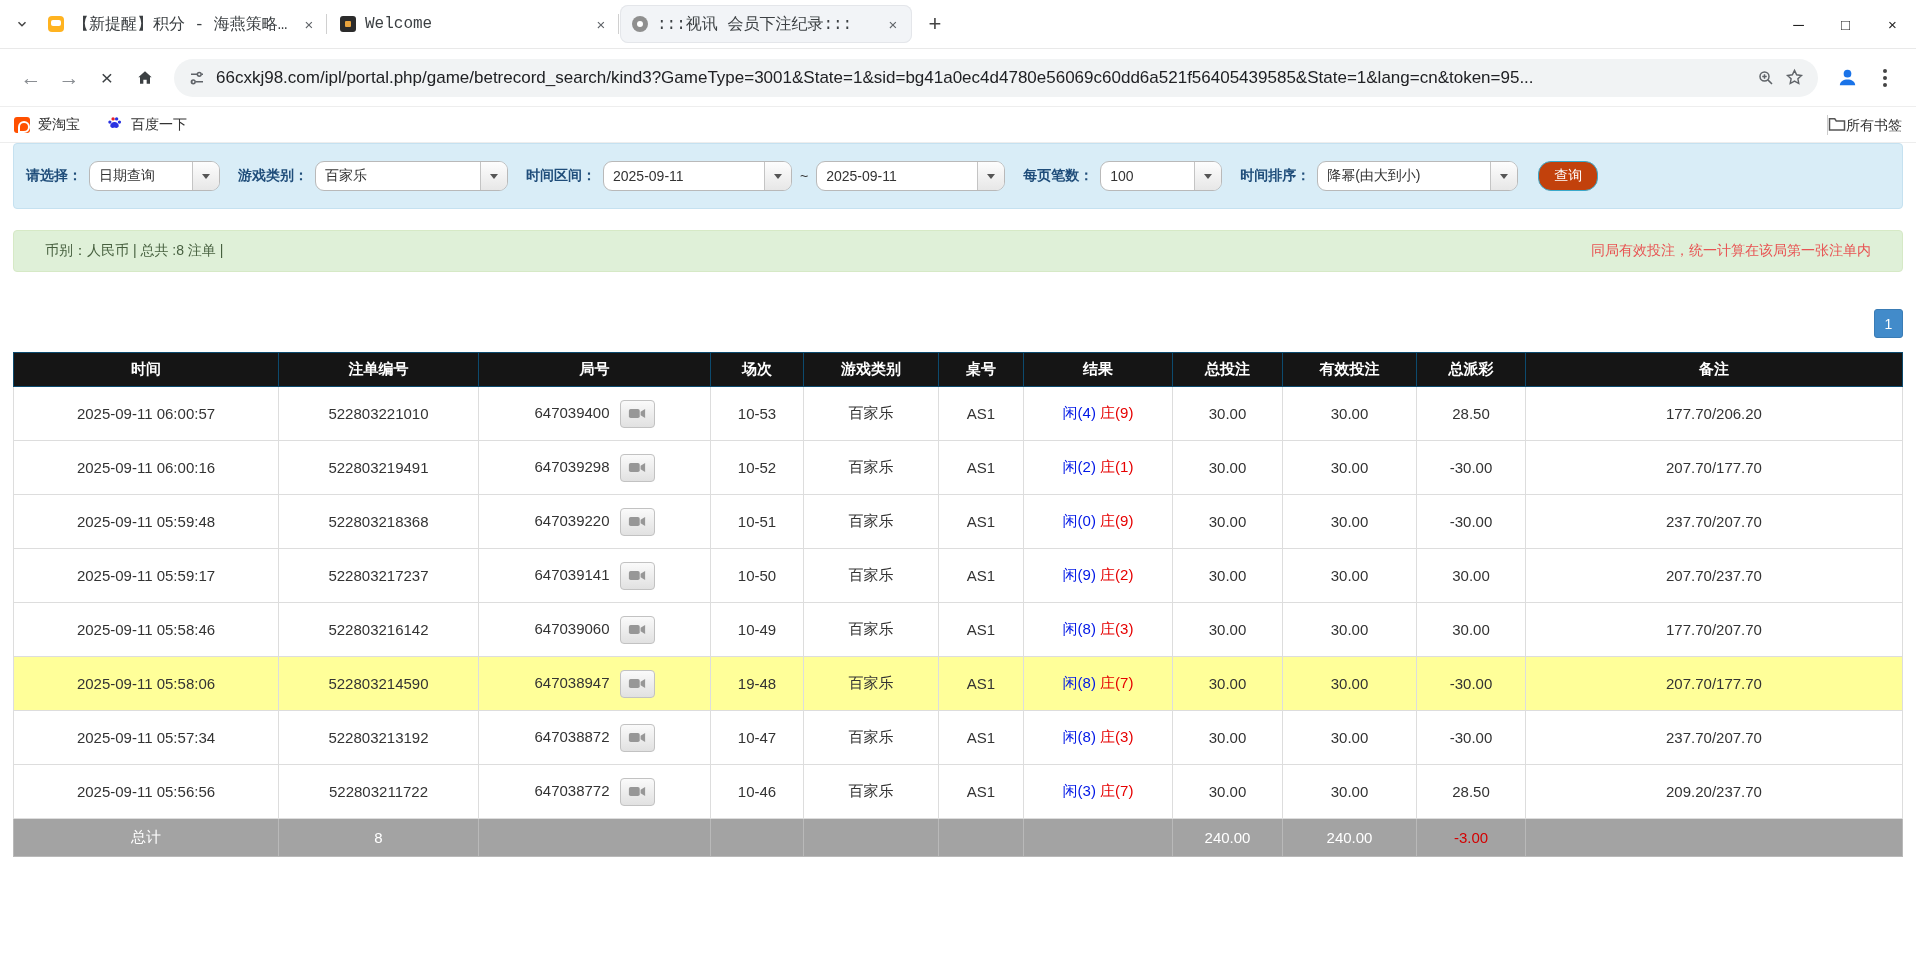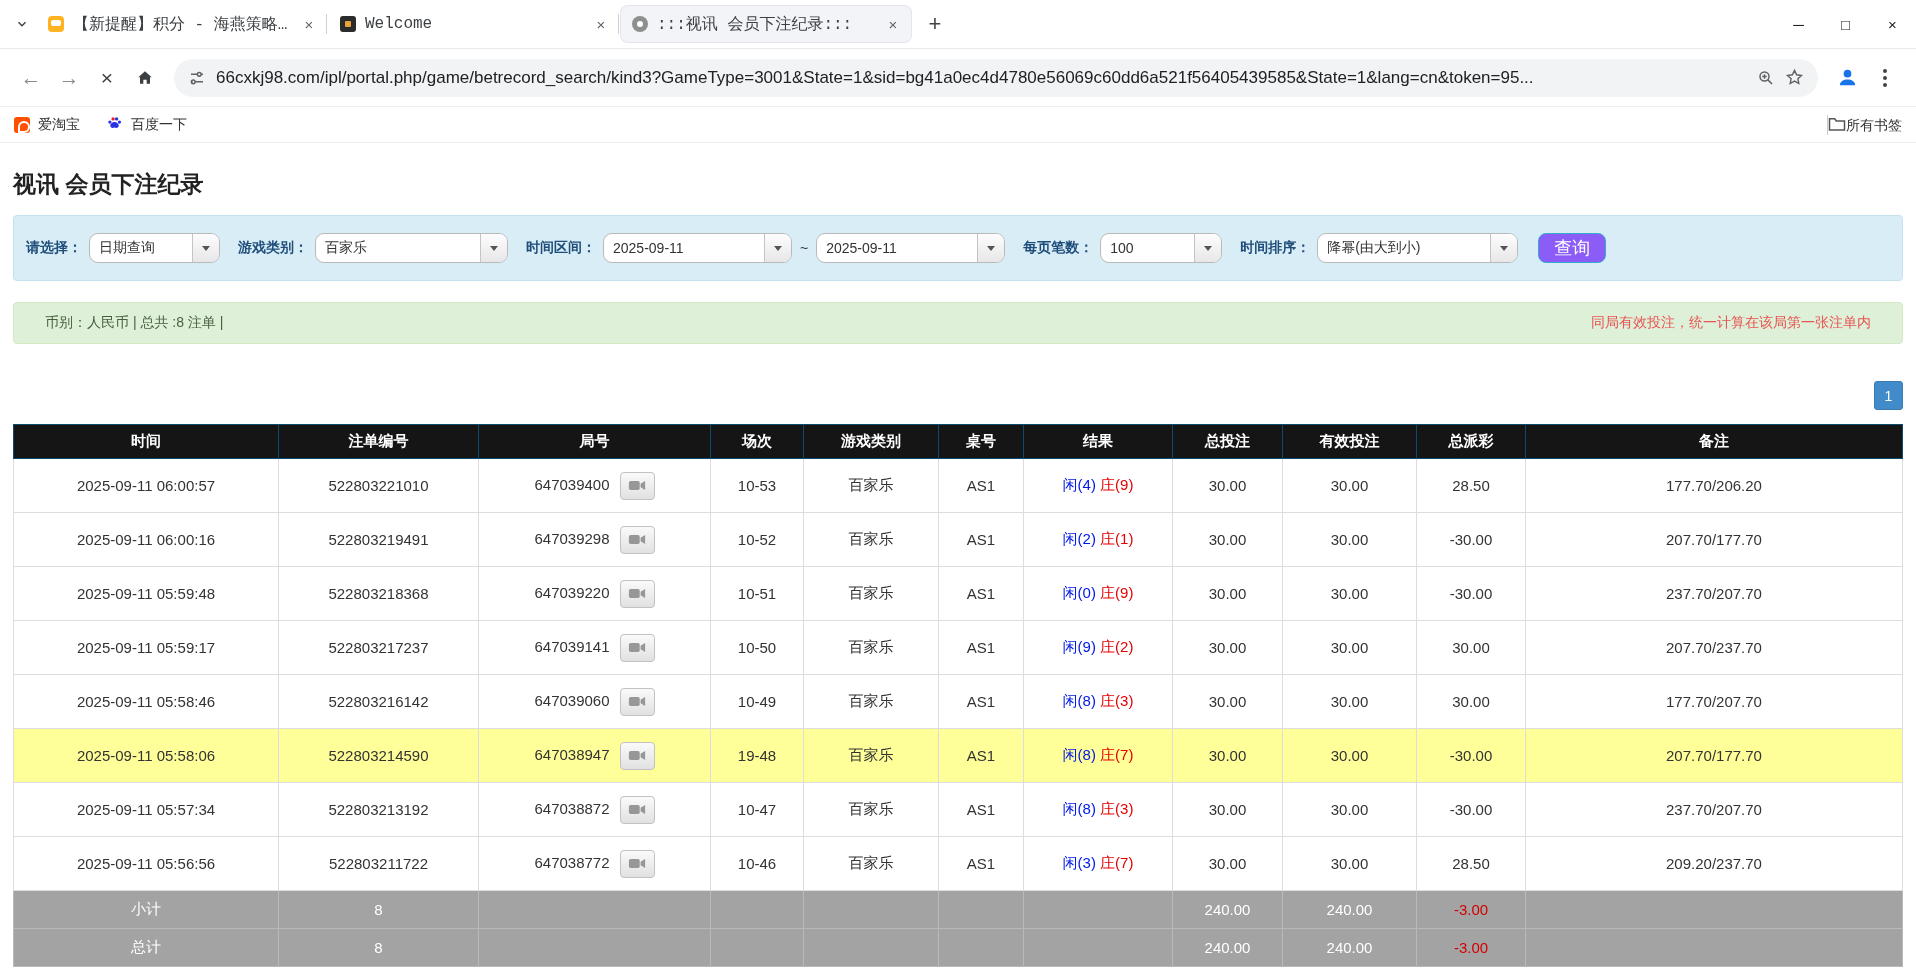--- a/index.html
+++ b/index.html
@@ -65,22 +65,22 @@
   .fgroup { display:flex; align-items:center; margin-right:18px; }
   .flabel { font-size:14px; font-weight:bold; color:#1f4d7a; margin-right:7px; white-space:nowrap; }
   .combo { display:flex; height:30px; background:#fff; border:1px solid #b9b9b9; border-radius:9px; overflow:hidden; }
   .combo .val { display:flex; align-items:center; padding:0 9px; font-size:14px; color:#333; white-space:nowrap; }
   .combo .btn { width:27px; border-left:1px solid #c4c4c4; background:linear-gradient(#fdfdfd,#e7e7e7);
     display:flex; align-items:center; justify-content:center; }
   .tri { width:0; height:0; border-left:4px solid transparent; border-right:4px solid transparent; border-top:5px solid #555; }
   .w-select .val{ width:102px; } .w-game .val{ width:164px; } .w-date .val{ width:160px; }
   .w-size .val{ width:93px; } .w-sort .val{ width:172px; }
   .tilde { font-size:14px; color:#333; margin:0 8px; }
-  .query-btn { height:30px; padding:0 15px; background:#8b5cf6; border:1px solid #39a9cb; border-radius:8px;
-    color:#fff; font-size:18px; display:flex; align-items:center; margin-left:2px; }
+  .query-btn { height:30px; padding:0 15px; background:#c2410c; border:1px solid #39a9cb; border-radius:13px;
+    color:#fff; font-size:14px; display:flex; align-items:center; margin-left:2px; }
 
   .summarybar { margin-top:21px; background:#dff0d8; border:1px solid #d6e9c6; border-radius:4px;
     padding:11px 31px; display:flex; justify-content:space-between; align-items:center; font-size:14px; }
   .summary-left { color:#47603f; }
   .summary-right { color:#e85353; }
 
   .pagination { display:flex; justify-content:flex-end; margin:37px 0 14px 0; }
   .page-btn { min-width:29px; height:29px; background:#428bca; border:1px solid #3a7cb5; border-radius:3px;
     color:#fff; font-size:14px; display:flex; align-items:center; justify-content:center; }
 
@@ -209,21 +209,20 @@
       <span>
         <svg width="18" height="16" viewBox="0 0 24 20" fill="none" stroke="#555" stroke-width="2">
             <path d="M2 3h7l2 3h11v12H2z"></path>
           </svg>
       </span>
       <span>所有书签</span>
     </div>
   </div>
 
   <div class="page">
-    <div class="page-title">视讯 会员下注纪录</div>
 
     <div class="filterbar">
       <div class="fgroup">
         <span class="flabel">请选择：</span>
         <div class="combo w-select">
           <span class="val">日期查询</span>
           <span class="btn">
               <span class="tri"></span>
             </span>
         </div>
@@ -443,33 +442,20 @@
             <td>10-46</td>
             <td>百家乐</td>
             <td>AS1</td>
             <td><span class="player">闲(3)</span> <span class="banker">庄(7)</span></td>
             <td class="bet-link">30.00</td>
             <td>30.00</td>
             <td>28.50</td>
             <td>209.20/237.70</td>
           </tr>
           <tr class="footer-row">
-            <td>小计</td>
-            <td>8</td>
-            <td></td>
-            <td></td>
-            <td></td>
-            <td></td>
-            <td></td>
-            <td>240.00</td>
-            <td>240.00</td>
-            <td class="neg-footer">-3.00</td>
-            <td></td>
-          </tr>
-          <tr class="footer-row">
             <td>总计</td>
             <td>8</td>
             <td></td>
             <td></td>
             <td></td>
             <td></td>
             <td></td>
             <td>240.00</td>
             <td>240.00</td>
             <td class="neg-footer">-3.00</td>

